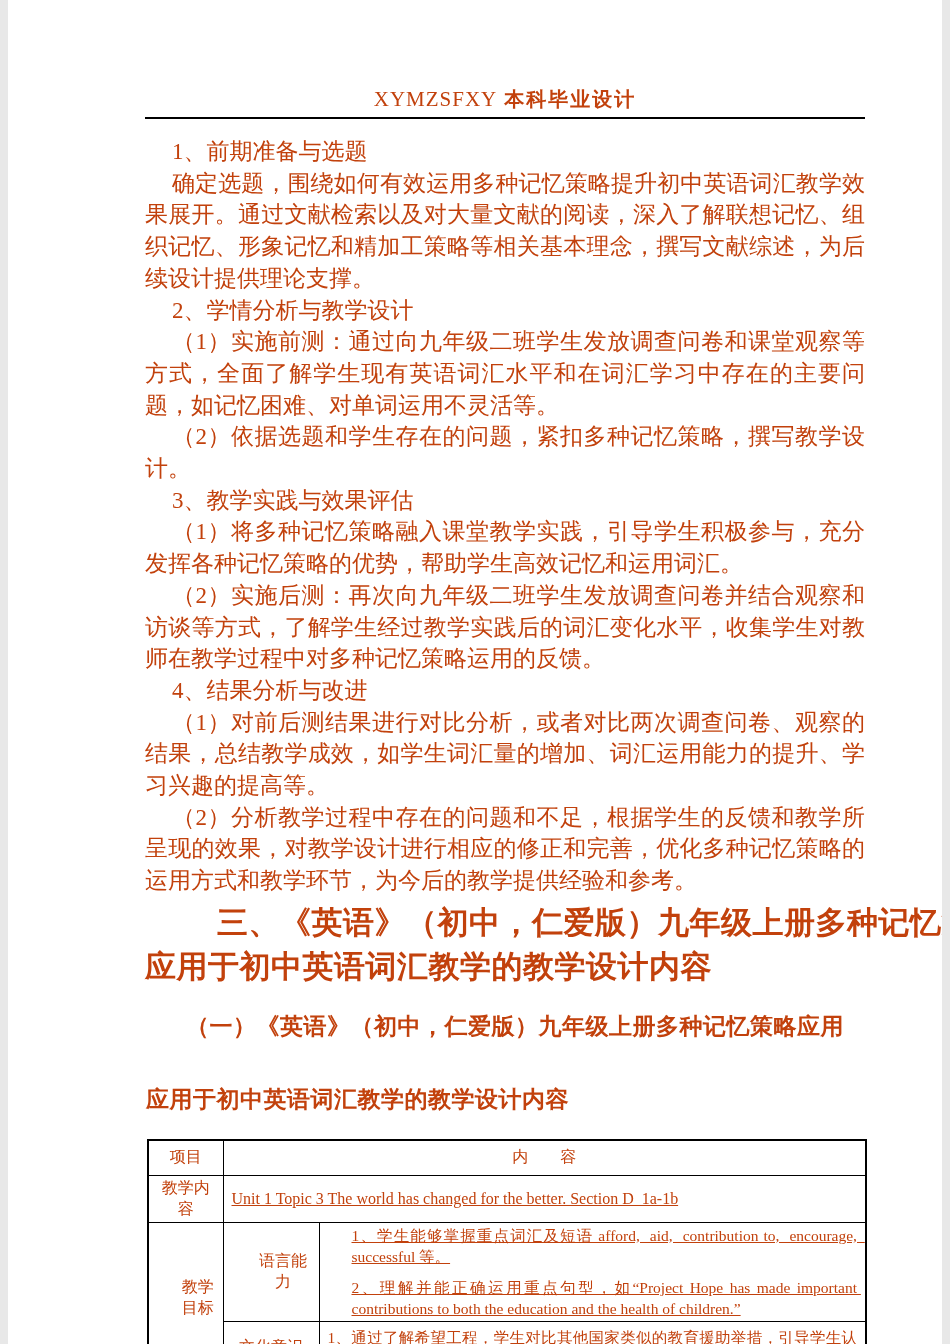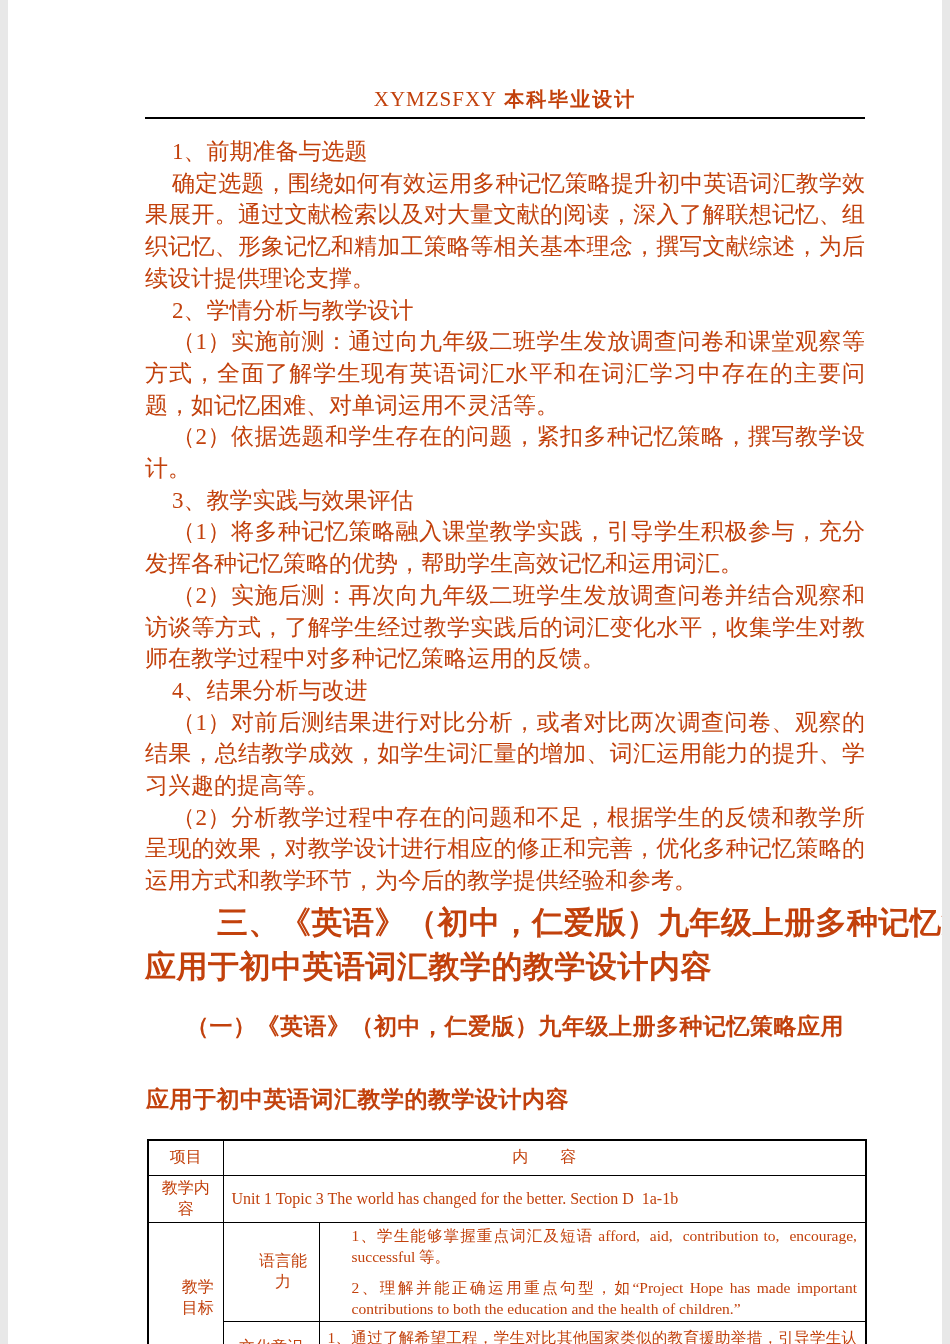--- a/index.html
+++ b/index.html
@@ -38,21 +38,21 @@
 
   
   table.design{
     border-collapse:collapse;table-layout:fixed;
     width:718px;margin-top:3px;margin-left:2px;
   }
   table.design{border:2px solid #000;}
   table.design td{border:1px solid #000;vertical-align:middle;padding:2px 8px;font-size:16px;}
   td.lbl{text-align:center;padding:2px 2px;font-size:17px;}
   td.val{text-align:left;}
-  .pre{white-space:pre-wrap;}
+  .pre{white-space:pre-wrap;text-decoration:underline;}
   td.val p{margin:0;font-size:15.5px;line-height:21px;text-align:justify;}
   td.val p + p{margin-top:10px;}
   tr.r1 td{height:30px;}
   tr.r2 td{height:28px;}
   tr.r3 td{height:92px;padding-left:32px;}
   tr.r4 td{height:48px;}
 
   .pageno{text-align:center;font-size:16px;line-height:20px;margin-top:9px;}
 </style>
 </head>

